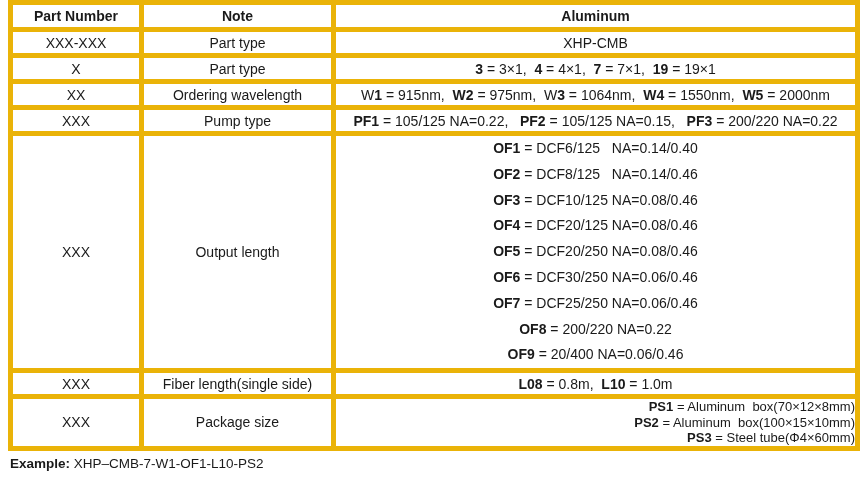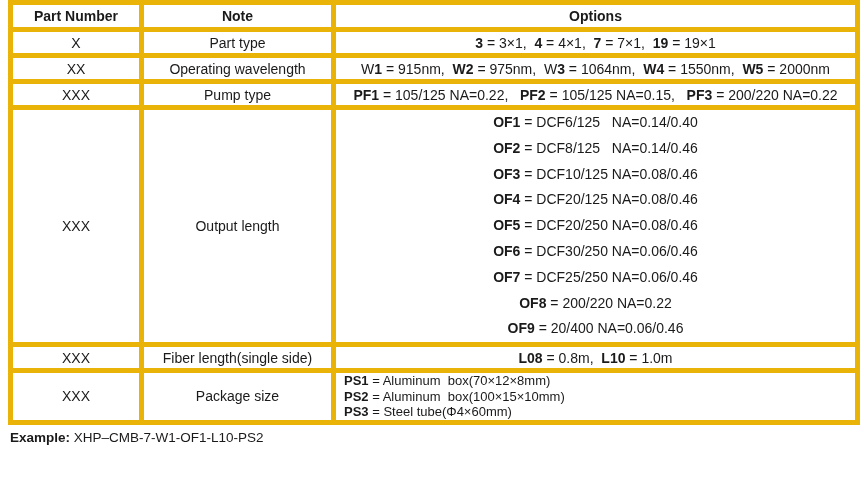--- a/index.html
+++ b/index.html
@@ -43,21 +43,21 @@
     white-space: pre-wrap;
   }
   thead th { font-weight: bold; height: 27px; }
   tr.r-std td { height: 26px; }
   tr.row-output td { height: 233px; }
   tr.row-package td { height: 49px; }
 
   .opt-line { line-height: 20px; }
   tr.row-output .opt-line { line-height: 25.8px; }
   tr.row-package td.cell-options {
-    text-align: left;
+    text-align: right;
     padding-left: 8px;
     font-size: 13px;
   }
   tr.row-package .opt-line { line-height: 15.5px; }
 
   .b { font-weight: bold; }
 
   .example {
     margin: 5px 0 0 10px;
     font-size: 13.5px;
@@ -74,32 +74,37 @@
   <table class="ordering">
     <colgroup>
       <col style="width:131px">
       <col style="width:192px">
       <col style="width:524px">
     </colgroup>
     <thead>
       <tr>
         <th>Part Number</th>
         <th>Note</th>
-        <th>Options</th>
+        <th>Aluminum</th>
       </tr>
     </thead>
     <tbody>
+      <tr class="r-std row-parttype">
+        <td class="cell-pn">XXX-XXX</td>
+        <td class="cell-note">Part type</td>
+        <td class="cell-options"><div class="opt-line"><span>XHP-CMB</span></div></td>
+      </tr>
       <tr class="r-std">
         <td class="cell-pn">X</td>
         <td class="cell-note">Part type</td>
         <td class="cell-options"><div class="opt-line"><span class="b">3</span><span> = 3×1,  </span><span class="b">4</span><span> = 4×1,  </span><span class="b">7</span><span> = 7×1,  </span><span class="b">19</span><span> = 19×1</span></div></td>
       </tr>
       <tr class="r-std">
         <td class="cell-pn">XX</td>
-        <td class="cell-note">Operating wavelength</td>
+        <td class="cell-note">Ordering wavelength</td>
         <td class="cell-options"><div class="opt-line"><span>W</span><span class="b">1</span><span> = 915nm,  </span><span class="b">W2</span><span> = 975nm,  </span><span>W</span><span class="b">3</span><span> = 1064nm,  </span><span class="b">W4</span><span> = 1550nm,  </span><span class="b">W5</span><span> = 2000nm</span></div></td>
       </tr>
       <tr class="r-std">
         <td class="cell-pn">XXX</td>
         <td class="cell-note">Pump type</td>
         <td class="cell-options"><div class="opt-line"><span class="b">PF1</span><span> = 105/125 NA=0.22,   </span><span class="b">PF2</span><span> = 105/125 NA=0.15,   </span><span class="b">PF3</span><span> = 200/220 NA=0.22</span></div></td>
       </tr>
       <tr class="row-output">
         <td class="cell-pn">XXX</td>
         <td class="cell-note">Output length</td>

